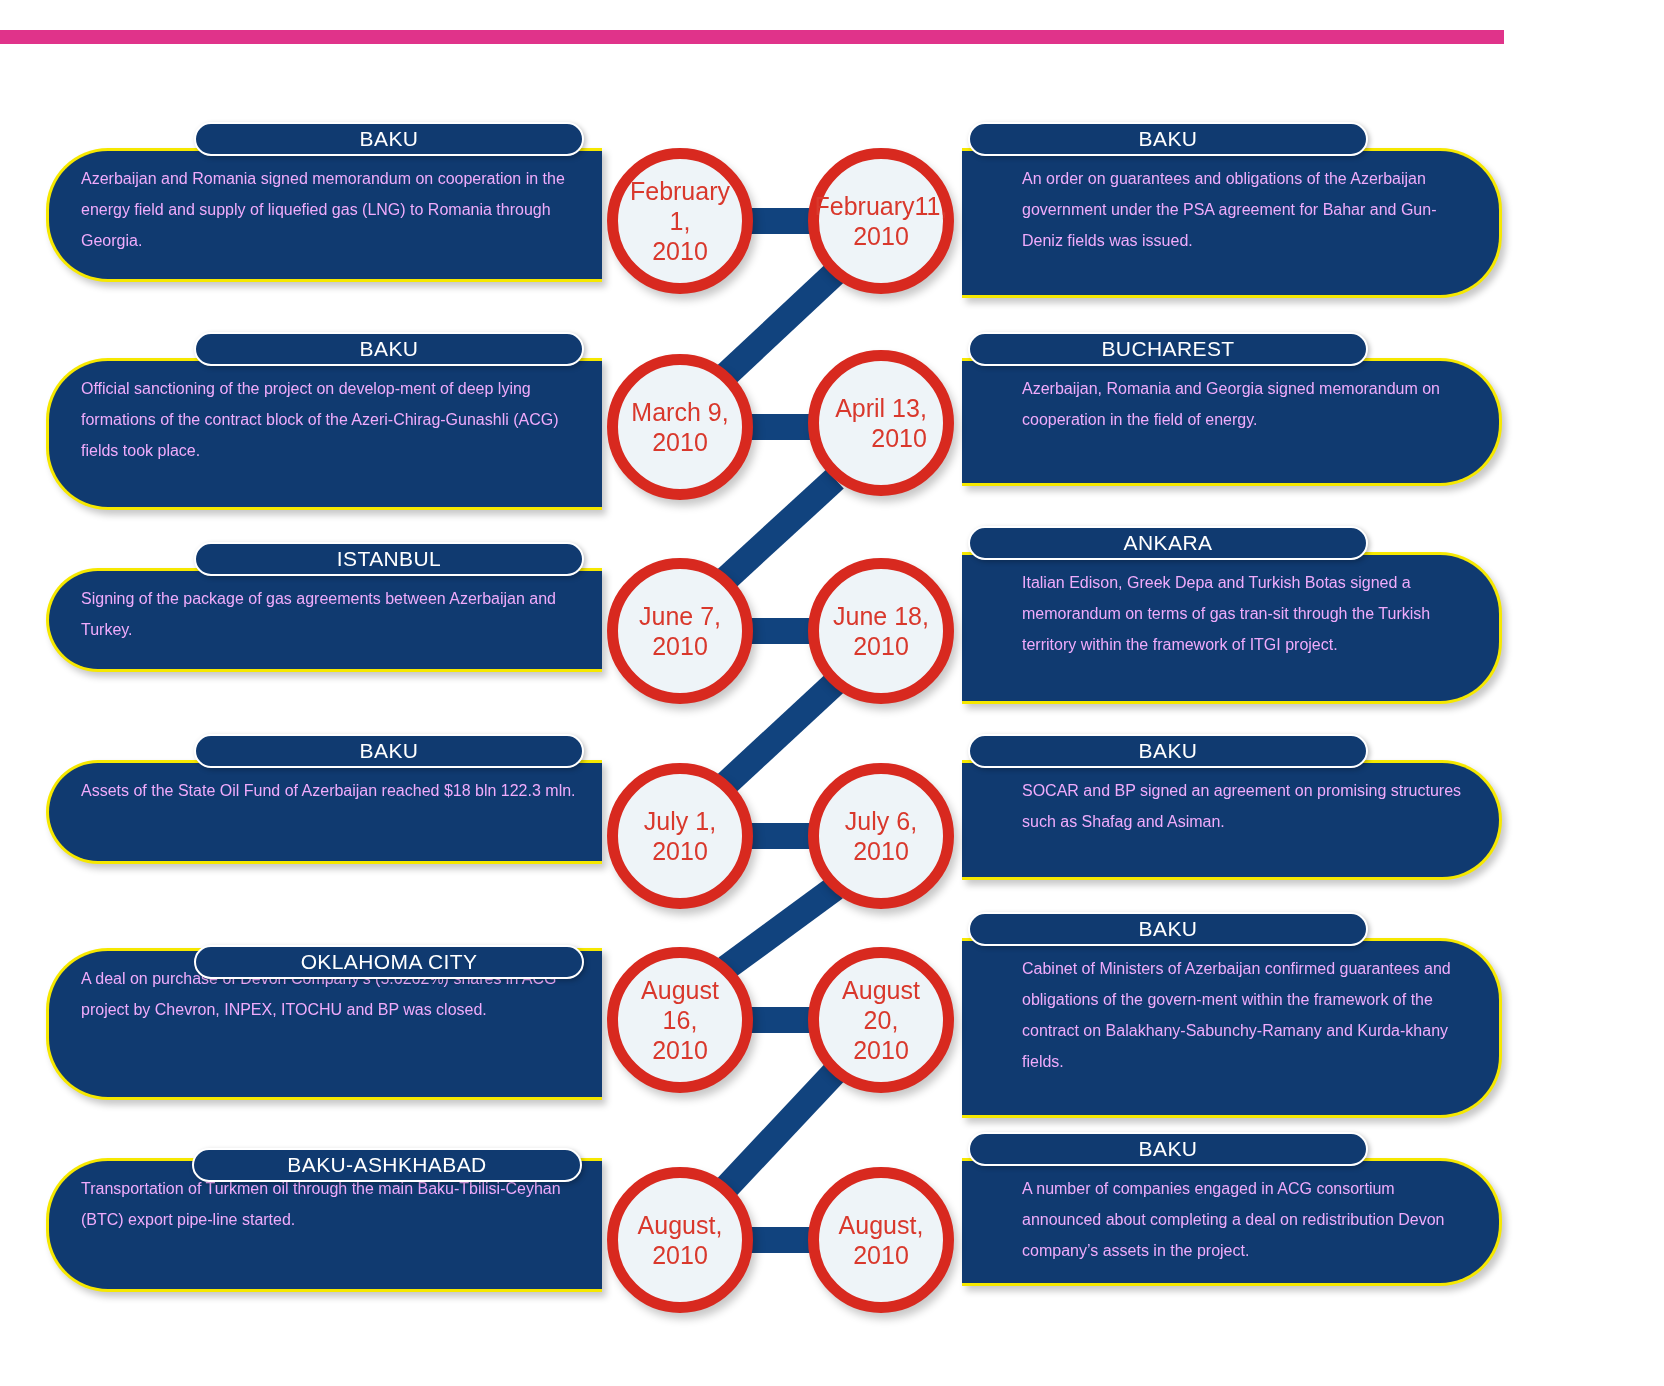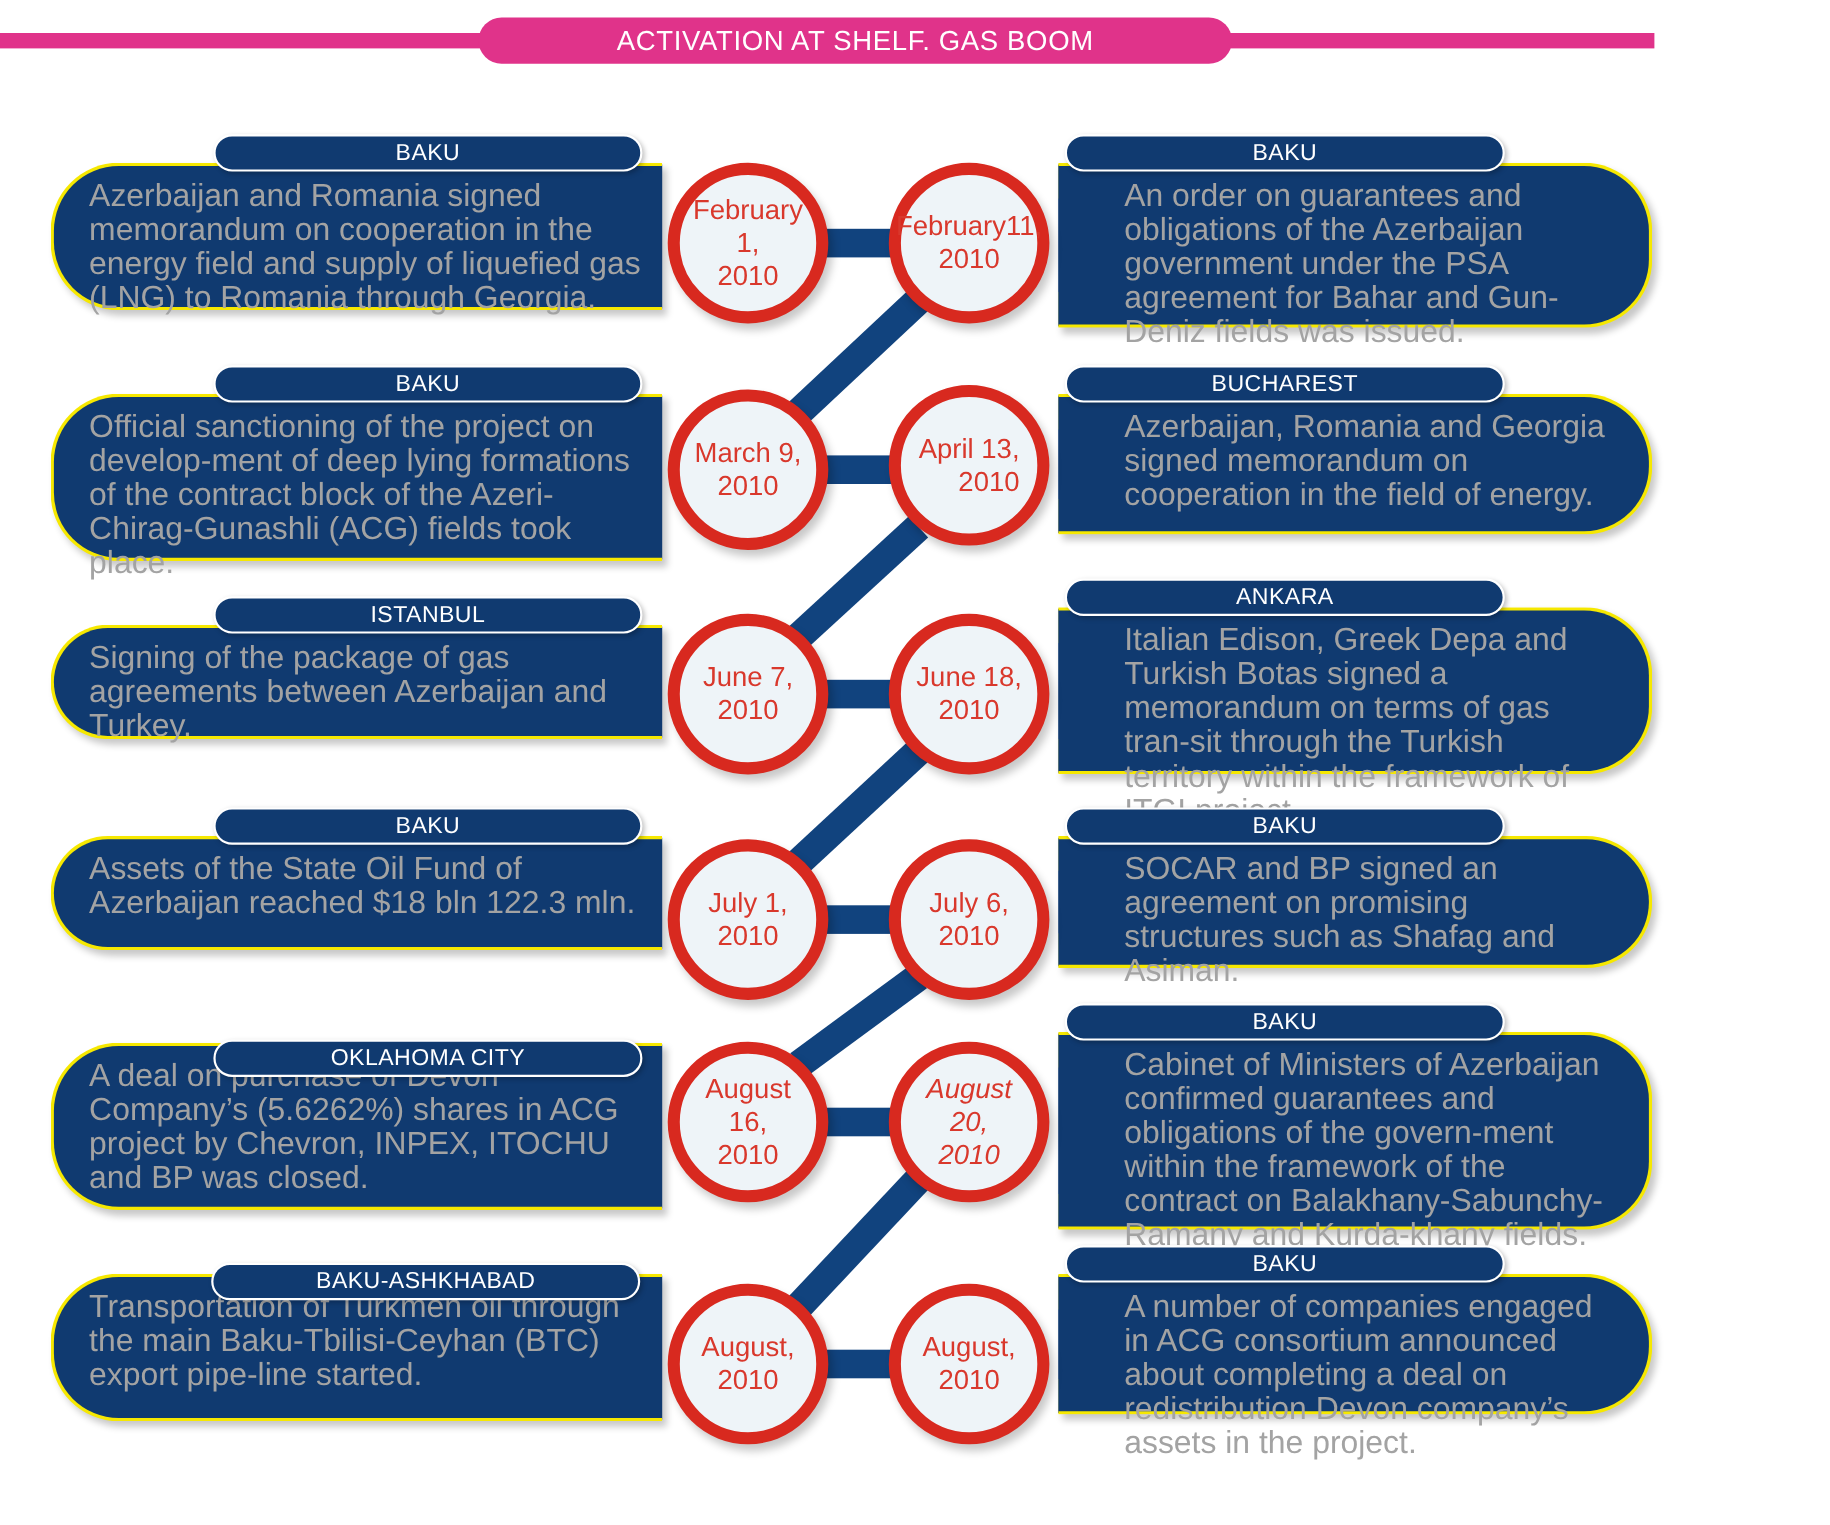--- a/index.html
+++ b/index.html
@@ -45,21 +45,21 @@
     border-top-right-radius:0;border-bottom-right-radius:0;
     border-right:none;
   }
   .card.right{
     left:962px;width:540px;
     border-top-right-radius:62px;border-bottom-right-radius:62px;
     border-top-left-radius:0;border-bottom-left-radius:0;
     border-left:none;
   }
   .card-body{
-    color:#a3a3a3;font-size:29px;line-height:31px;
+    color:#f0abfc;font-size:16px;line-height:31px;
     padding:12px 18px 12px 32px;
   }
   .card.right .card-body{padding:12px 34px 12px 20px;margin-left:40px;}
   .card-body p{margin:0;}
 
   
   .city-tab{
     position:absolute;height:34px;
     background:#103a70;border:2px solid #ffffff;box-sizing:border-box;
     border-radius:18px;
@@ -86,23 +86,20 @@
     color:#d9382c;font-size:25px;line-height:30px;
     padding:0 4px;
   }
 </style>
 </head>
 <body>
 
 <div id="stage">
 
   <div class="hdr-line"></div>
-  <div class="hdr-pill">
-    <span>ACTIVATION AT SHELF.  GAS BOOM</span>
-  </div>
 
   <div class="conn-layer" id="conn-layer">
       <div class="bar-h" style="left: 738px; top: 208px; width: 85px;"></div>
       <div class="bar-h" style="left: 738px; top: 414px; width: 85px;"></div>
       <div class="bar-h" style="left: 738px; top: 618px; width: 85px;"></div>
       <div class="bar-h" style="left: 738px; top: 823px; width: 85px;"></div>
       <div class="bar-h" style="left: 738px; top: 1007px; width: 85px;"></div>
       <div class="bar-h" style="left: 738px; top: 1227px; width: 85px;"></div>
       <div class="bar-d" style="left: 835px; top: 260px; width: 149.282px; transform: rotate(136.9deg);"></div>
       <div class="bar-d" style="left: 835px; top: 466px; width: 147.922px; transform: rotate(137.466deg);"></div>
@@ -212,21 +209,21 @@
         <div class="card-body">
           <p>Cabinet of Ministers of Azerbaijan confirmed guarantees and obligations of the govern-ment within the framework of the contract on Balakhany-Sabunchy-Ramany and Kurda-khany fields.</p>
         </div>
       </div>
       <div class="city-tab" style="top: 912px; left: 968px; width: 400px;">
         <span>BAKU</span>
       </div>
       <div class="circle" style="left: 607px; top: 947px;">
         <span>August 16,<br>2010</span>
       </div>
-      <div class="circle" style="left: 808px; top: 947px; font-style: italic;">
+      <div class="circle" style="left: 808px; top: 947px;">
         <span>August 20,<br>2010</span>
       </div>
       <div class="card left" style="top: 1158px; height: 134px;">
         <div class="card-body">
           <p>Transportation of Turkmen oil through the main Baku-Tbilisi-Ceyhan (BTC) export pipe-line started.</p>
         </div>
       </div>
       <div class="city-tab" style="top: 1132px; left: 192px; width: 390px; margin-top: 16px;">
         <span>BAKU-ASHKHABAD</span>
       </div>

